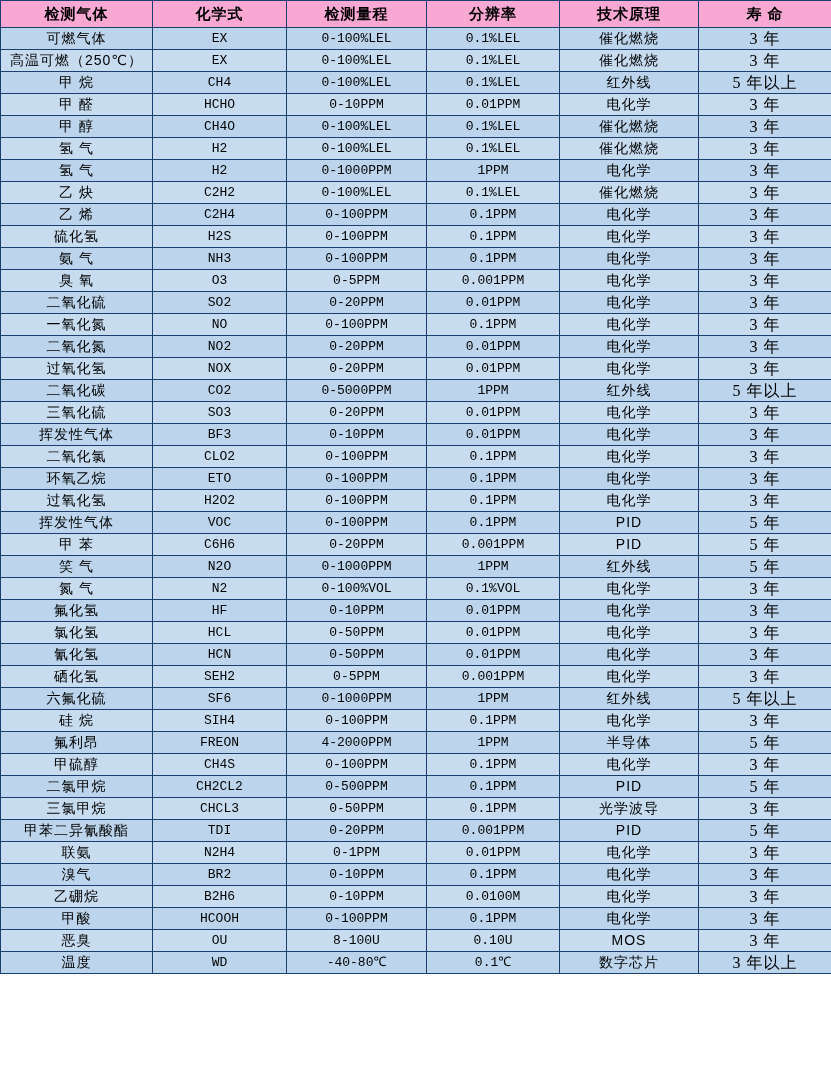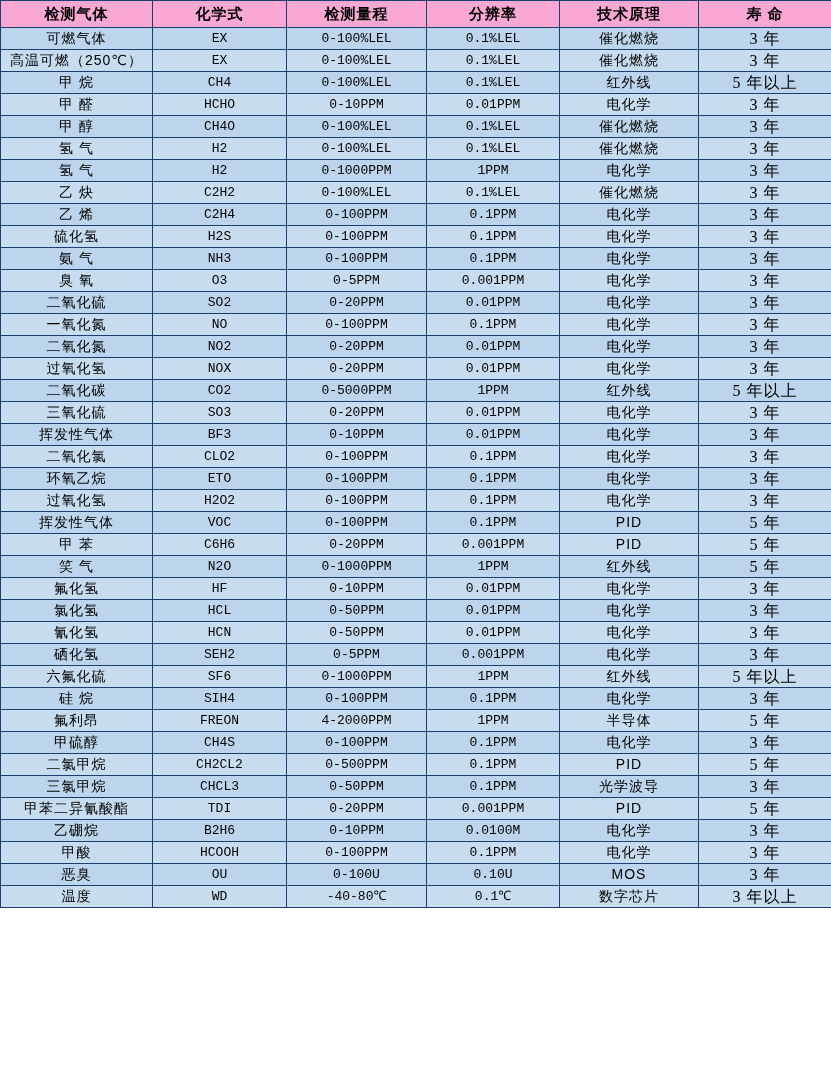--- a/index.html
+++ b/index.html
@@ -282,20 +282,28 @@
       </tr>
       <tr>
         <td class="cn">笑 气</td>
         <td class="en">N2O</td>
         <td class="en">0-1000PPM</td>
         <td class="en">1PPM</td>
         <td class="cn">红外线</td>
         <td class="life">5 年</td>
       </tr>
       <tr>
+        <td class="cn">氮 气</td>
+        <td class="en">N2</td>
+        <td class="en">0-100%VOL</td>
+        <td class="en">0.1%VOL</td>
+        <td class="cn">电化学</td>
+        <td class="life">3 年</td>
+      </tr>
+      <tr>
         <td class="cn">氟化氢</td>
         <td class="en">HF</td>
         <td class="en">0-10PPM</td>
         <td class="en">0.01PPM</td>
         <td class="cn">电化学</td>
         <td class="life">3 年</td>
       </tr>
       <tr>
         <td class="cn">氯化氢</td>
         <td class="en">HCL</td>
@@ -370,39 +378,55 @@
       </tr>
       <tr>
         <td class="cn">甲苯二异氰酸酯</td>
         <td class="en">TDI</td>
         <td class="en">0-20PPM</td>
         <td class="en">0.001PPM</td>
         <td class="cn">PID</td>
         <td class="life">5 年</td>
       </tr>
       <tr>
+        <td class="cn">联氨</td>
+        <td class="en">N2H4</td>
+        <td class="en">0-1PPM</td>
+        <td class="en">0.01PPM</td>
+        <td class="cn">电化学</td>
+        <td class="life">3 年</td>
+      </tr>
+      <tr>
+        <td class="cn">溴气</td>
+        <td class="en">BR2</td>
+        <td class="en">0-10PPM</td>
+        <td class="en">0.1PPM</td>
+        <td class="cn">电化学</td>
+        <td class="life">3 年</td>
+      </tr>
+      <tr>
         <td class="cn">乙硼烷</td>
         <td class="en">B2H6</td>
         <td class="en">0-10PPM</td>
         <td class="en">0.0100M</td>
         <td class="cn">电化学</td>
         <td class="life">3 年</td>
       </tr>
       <tr>
         <td class="cn">甲酸</td>
         <td class="en">HCOOH</td>
         <td class="en">0-100PPM</td>
         <td class="en">0.1PPM</td>
         <td class="cn">电化学</td>
         <td class="life">3 年</td>
       </tr>
       <tr>
         <td class="cn">恶臭</td>
         <td class="en">OU</td>
-        <td class="en">0-100U</td>
+        <td class="en">8-100U</td>
         <td class="en">0.10U</td>
         <td class="cn">MOS</td>
         <td class="life">3 年</td>
       </tr>
       <tr>
         <td class="cn">温度</td>
         <td class="en">WD</td>
         <td class="en">-40-80℃</td>
         <td class="en">0.1℃</td>
         <td class="cn">数字芯片</td>

